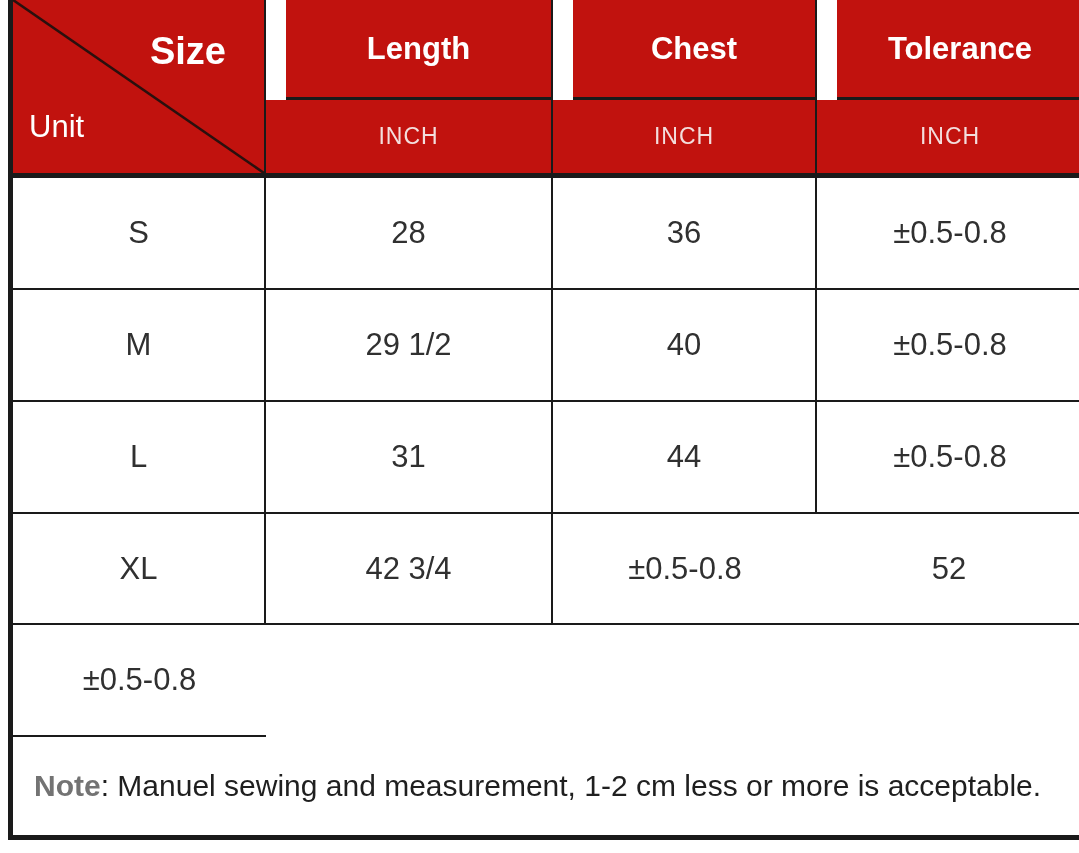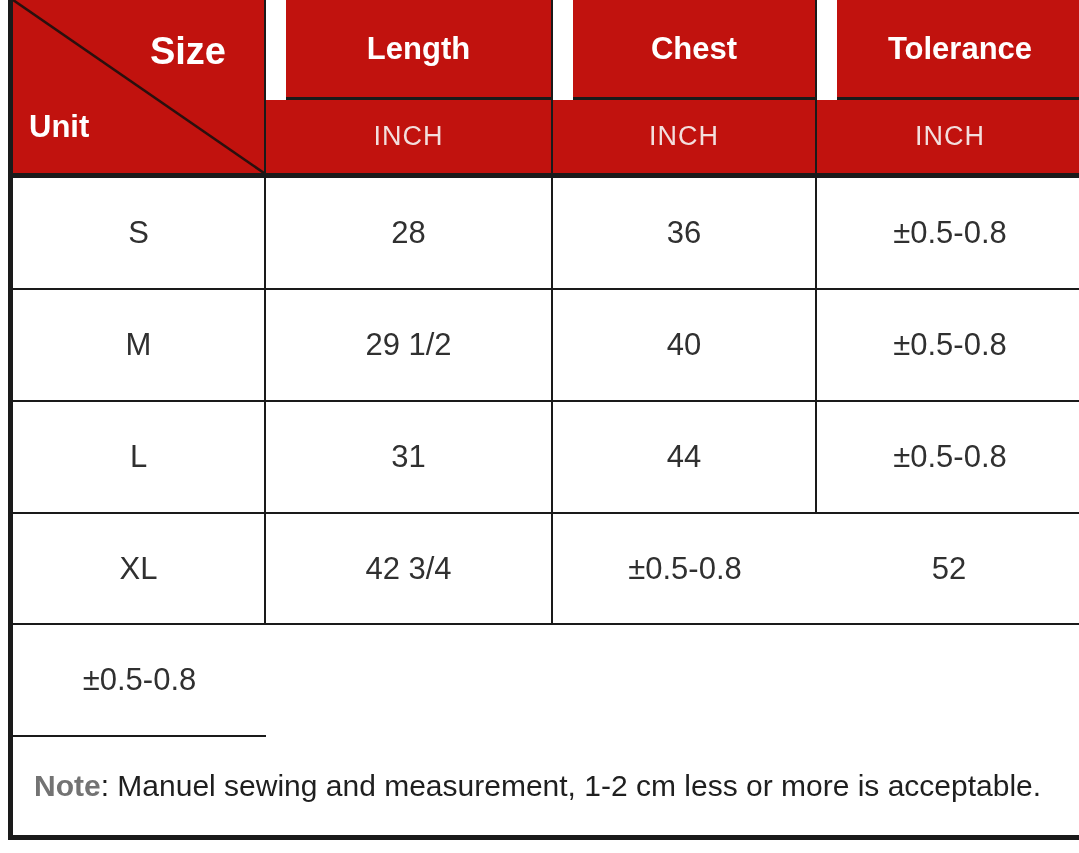--- a/index.html
+++ b/index.html
@@ -22,32 +22,32 @@
     grid-template-columns:253px 287px 264px 1fr;
     grid-template-rows:100px 78px 112px 112px 112px 111px 112px auto;
     background:#fff;
   }
   .cell{display:flex;align-items:center;justify-content:center;}
   
   .hdr{background:var(--header-bg);color:var(--header-text);
     font-weight:bold;font-size:31px;}
   .hdr-label{border-right:2px solid var(--border);border-bottom:3px solid var(--border);margin-left:20px;}
   .hdr-unit{border-right:2px solid var(--border);border-bottom:5px solid var(--border);
-    color:var(--unit-text);font-weight:400;font-size:27px;letter-spacing:1px;}
+    color:var(--unit-text);font-weight:400;font-size:23px;letter-spacing:1px;}
   .hdr.no-r{border-right:none;}
   .corner{
     grid-row:1 / 3;grid-column:1;position:relative;
     background:var(--header-bg);
     border-right:2px solid var(--border);border-bottom:5px solid var(--border);
   }
   .corner svg{position:absolute;inset:0;width:100%;height:100%;display:block;}
   .corner .size-lbl{position:absolute;top:30px;right:38px;
     color:var(--header-text);font-weight:bold;font-size:38px;}
   .corner .unit-lbl{position:absolute;bottom:28px;left:16px;
-    color:var(--header-text);font-weight:bold;font-size:31px;}
+    color:var(--header-text);font-weight:normal;font-size:31px;}
   
   .bodycell{border-right:2px solid var(--border);border-bottom:2px solid var(--border);
     font-size:31px;color:var(--body-text);background:#fff;}
   .bodycell.no-r{border-right:none;}
   
   .note-row{
     grid-column:1 / 5;background:#fff;display:flex;align-items:center;
     padding-left:21px;font-size:30px;color:var(--note-text);white-space:nowrap;
   }
   .note-row .note-label{font-weight:bold;color:#737373;}

